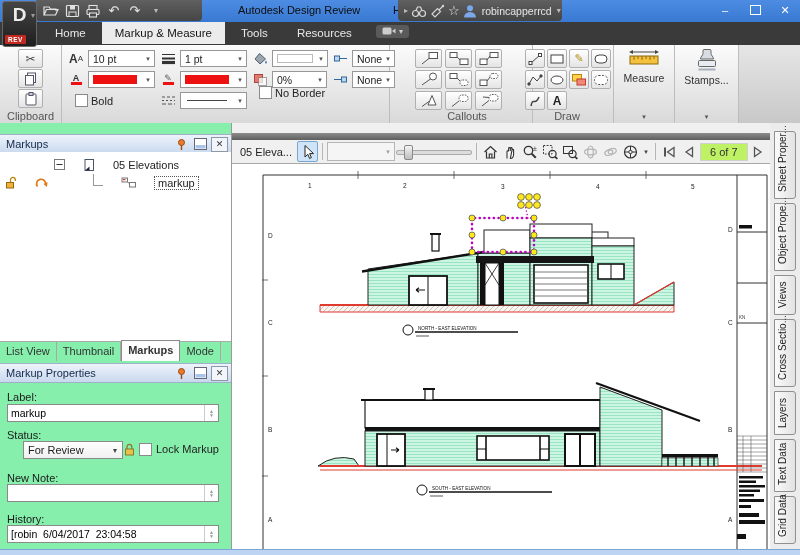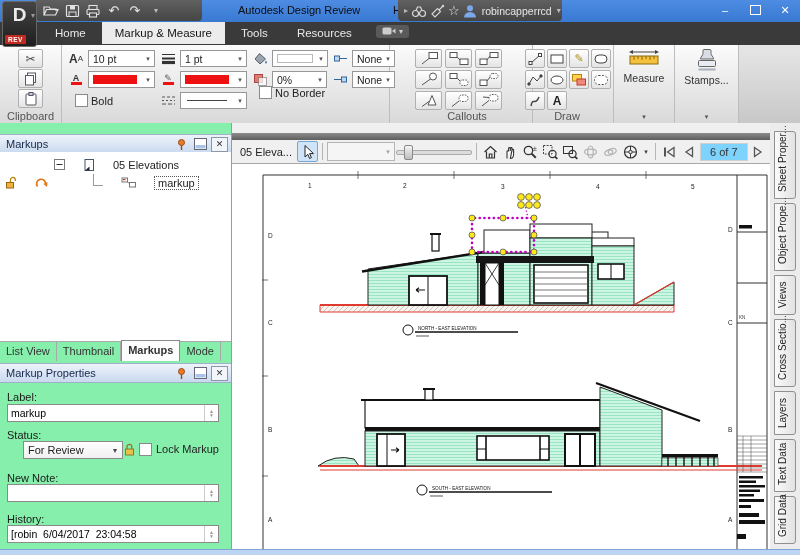--- a/index.html
+++ b/index.html
@@ -73,21 +73,21 @@
   .darkstrip{position:absolute;left:0;right:0;top:10px;height:7px;background:linear-gradient(#8c8c8c,#5e5e5e)}
   .ctoolbar{position:absolute;left:0;right:0;top:17px;height:23px;display:flex;align-items:center;gap:1px;padding:0 4px;box-sizing:border-box}
   .cbtn{width:19px;height:19px;display:flex;align-items:center;justify-content:center;border-radius:2px;flex:none}
   .cursorsel{background:#cfe4f7;border:1px solid #76a7d4}
   .vsep{width:1px;height:17px;background:#b5b5b5;margin:0 3px;flex:none}
   .ccombo{width:66px;height:17px;border:1px solid #b5b5b5;background:#f5f5f5;display:flex;align-items:center;flex:none}
   .ccombo .ca{margin-left:auto;color:#a0a0a0;font-size:7px;width:12px;text-align:center}
   .slider{width:76px;height:17px;position:relative;flex:none}
   .slider .track{position:absolute;left:0;right:0;top:7px;height:3px;background:#dcdcdc;border:1px solid #aaa;border-radius:2px}
   .slider .handle{position:absolute;left:8px;top:2px;width:7px;height:13px;background:linear-gradient(#f4f4f4,#bdbdbd);border:1px solid #888;border-radius:2px}
-  .pagebox{background:#7dd3fc;border:1px solid #cfcfcf;padding:2px 9px;font-size:11px;color:#333;flex:none}
+  .pagebox{background:#bef264;border:1px solid #cfcfcf;padding:2px 9px;font-size:11px;color:#333;flex:none}
   .drawarea{position:absolute;left:0;right:0;top:40px;bottom:0;background:#fff;border-top:1px solid #a8a8a8}
   
   .rstrip{left:770px;top:123px;width:30px;height:426px;background:#ececec;padding-top:8px;box-sizing:border-box;
           display:flex;flex-direction:column;align-items:center;gap:4px}
   .vtab{writing-mode:vertical-rl;transform:rotate(180deg);background:linear-gradient(90deg,#e2e2e2,#fafafa);
         border:1px solid #909090;border-radius:3px 0 0 3px;font-size:10px;color:#222;
         padding:6px 2px;text-align:center;white-space:nowrap;box-sizing:border-box;width:22px}
   .bottomstrip{left:0;top:549px;width:800px;height:6px;background:#bdd5f2;border-top:1px solid #7fa5d6}
 </style>
 </head>

